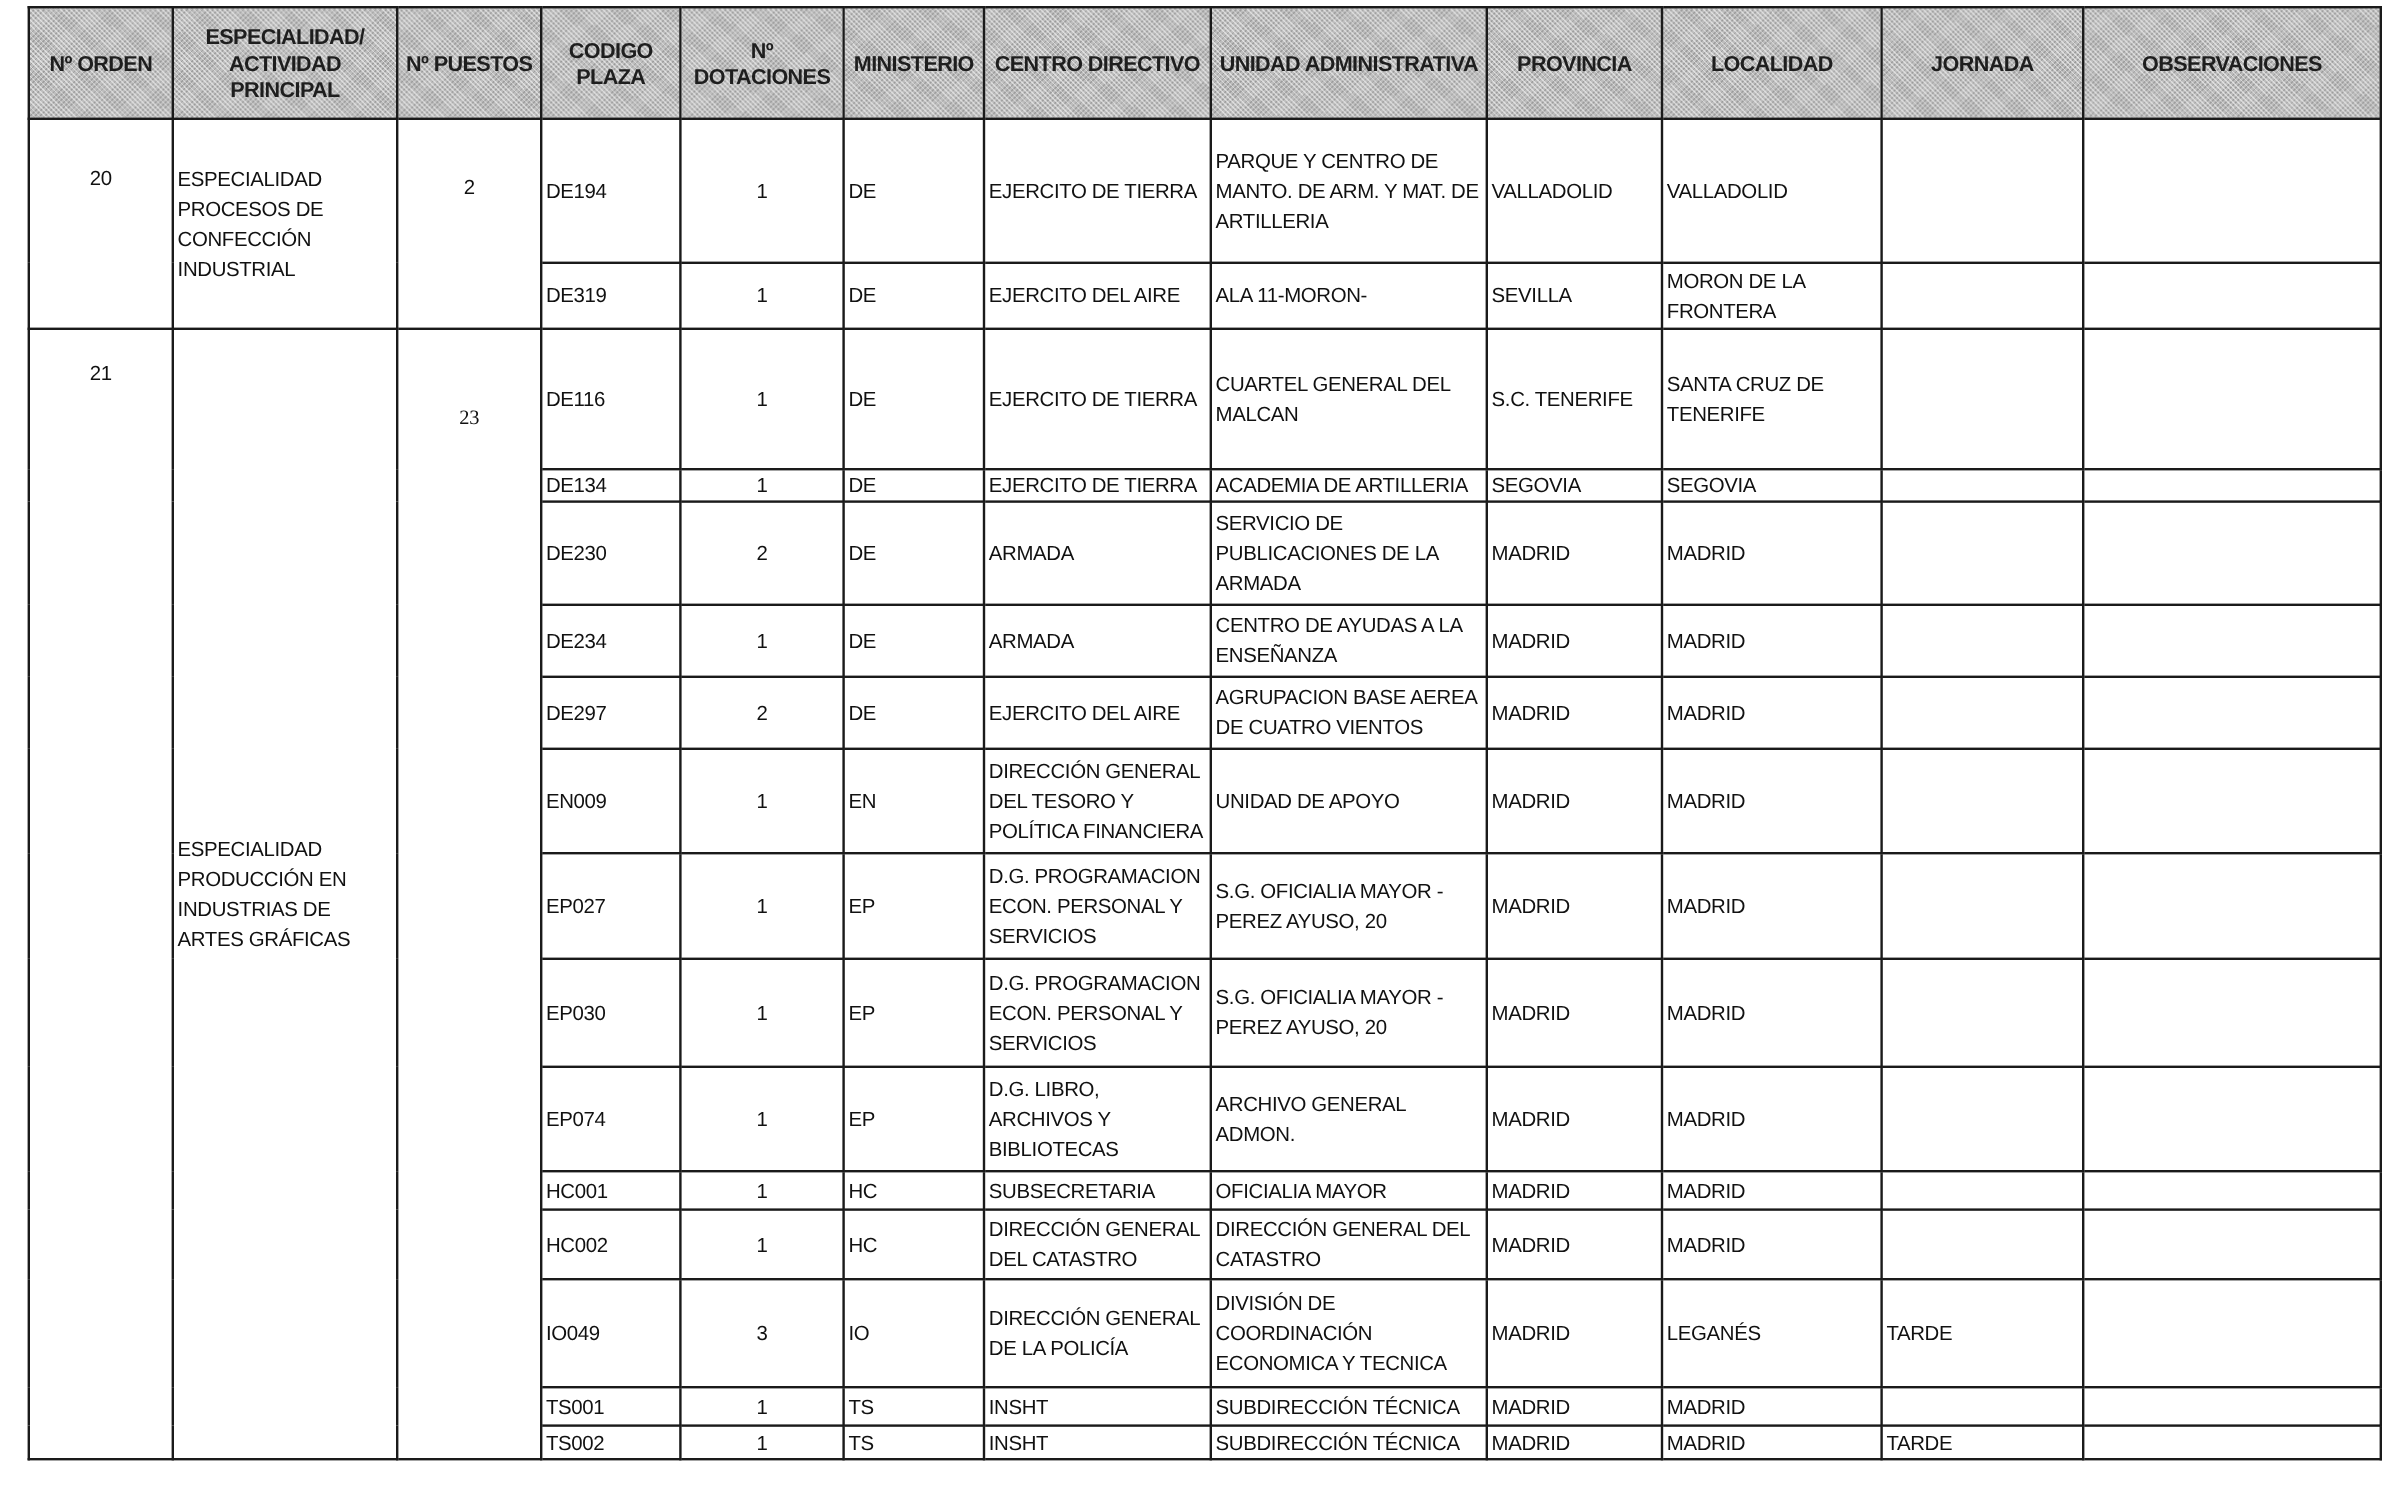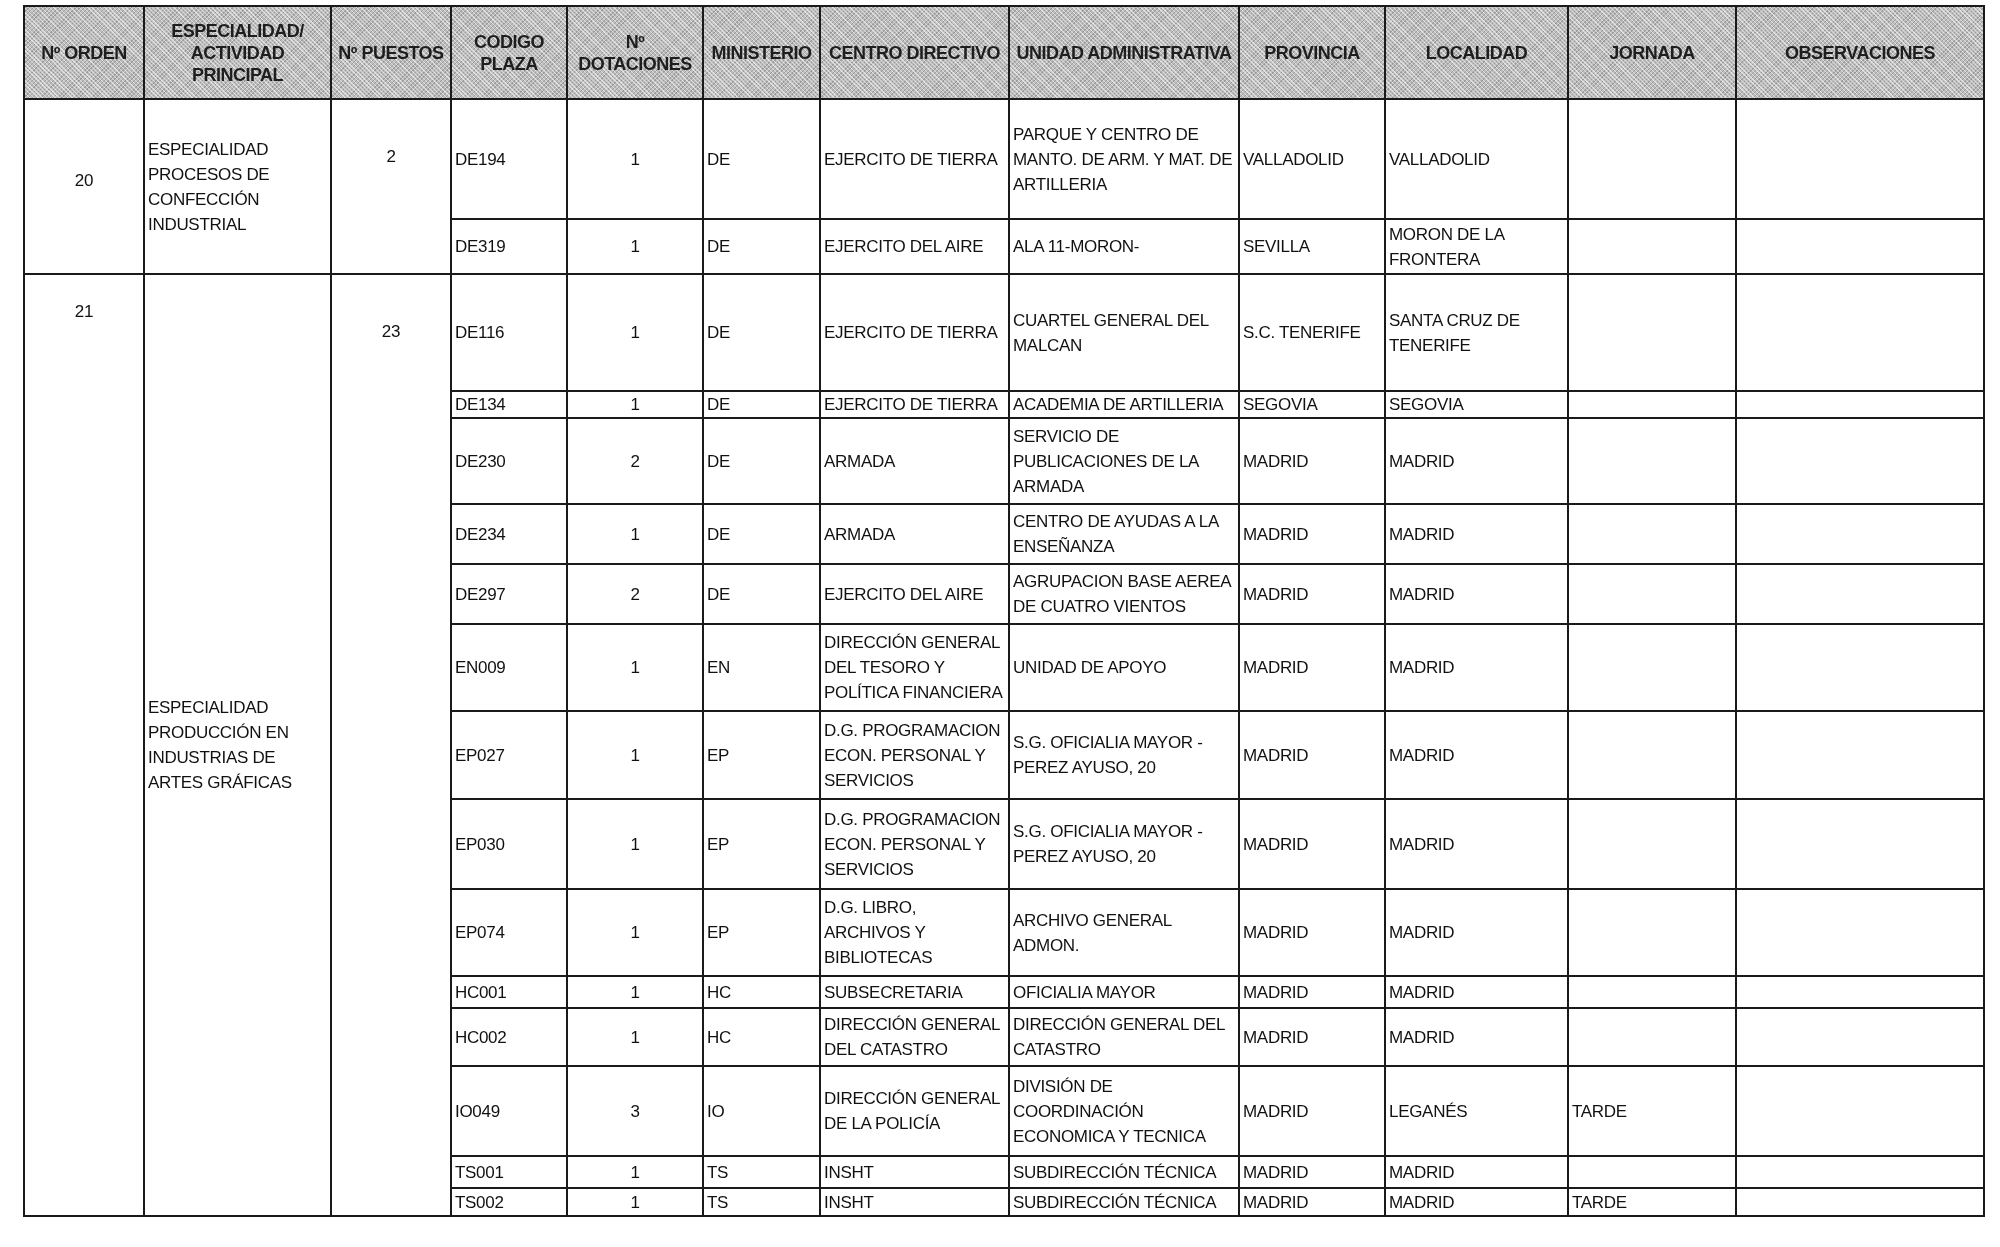--- a/index.html
+++ b/index.html
@@ -51,21 +51,21 @@
         <th>CENTRO DIRECTIVO</th>
         <th>UNIDAD ADMINISTRATIVA</th>
         <th>PROVINCIA</th>
         <th>LOCALIDAD</th>
         <th>JORNADA</th>
         <th>OBSERVACIONES</th>
       </tr>
     </thead>
     <tbody id="grid-body">
         <tr style="height: 120px;">
-          <td class="c" rowspan="2" style="vertical-align: top; padding-top: 68px;">20</td>
+          <td class="c" rowspan="2" style="vertical-align: top; padding-top: 36px;">20</td>
           <td class="l top" rowspan="2">ESPECIALIDAD PROCESOS DE CONFECCIÓN INDUSTRIAL</td>
           <td class="c" rowspan="2" style="vertical-align: top; padding-top: 44px;">2</td>
           <td class="l">DE194</td>
           <td class="c">1</td>
           <td class="l">DE</td>
           <td class="l">EJERCITO DE TIERRA</td>
           <td class="l">PARQUE Y CENTRO DE MANTO. DE ARM. Y MAT. DE ARTILLERIA</td>
           <td class="l">VALLADOLID</td>
           <td class="l">VALLADOLID</td>
           <td class="l"></td>
@@ -78,21 +78,21 @@
           <td class="l">EJERCITO DEL AIRE</td>
           <td class="l">ALA 11-MORON-</td>
           <td class="l">SEVILLA</td>
           <td class="l">MORON DE LA FRONTERA</td>
           <td class="l"></td>
           <td class="l"></td>
         </tr>
         <tr style="height: 117px;">
           <td class="c" rowspan="14" style="vertical-align: top; padding-top: 24px;">21</td>
           <td class="l top" rowspan="14">ESPECIALIDAD PRODUCCIÓN EN INDUSTRIAS DE ARTES GRÁFICAS</td>
-          <td class="c" rowspan="14" style="vertical-align: top; padding-top: 44px;">23</td>
+          <td class="c" rowspan="14" style="vertical-align: top; padding-top: 60px; font-family: Liberation Serif, serif;">23</td>
           <td class="l">DE116</td>
           <td class="c">1</td>
           <td class="l">DE</td>
           <td class="l">EJERCITO DE TIERRA</td>
           <td class="l">CUARTEL GENERAL DEL MALCAN</td>
           <td class="l">S.C. TENERIFE</td>
           <td class="l">SANTA CRUZ DE TENERIFE</td>
           <td class="l"></td>
           <td class="l"></td>
         </tr>

